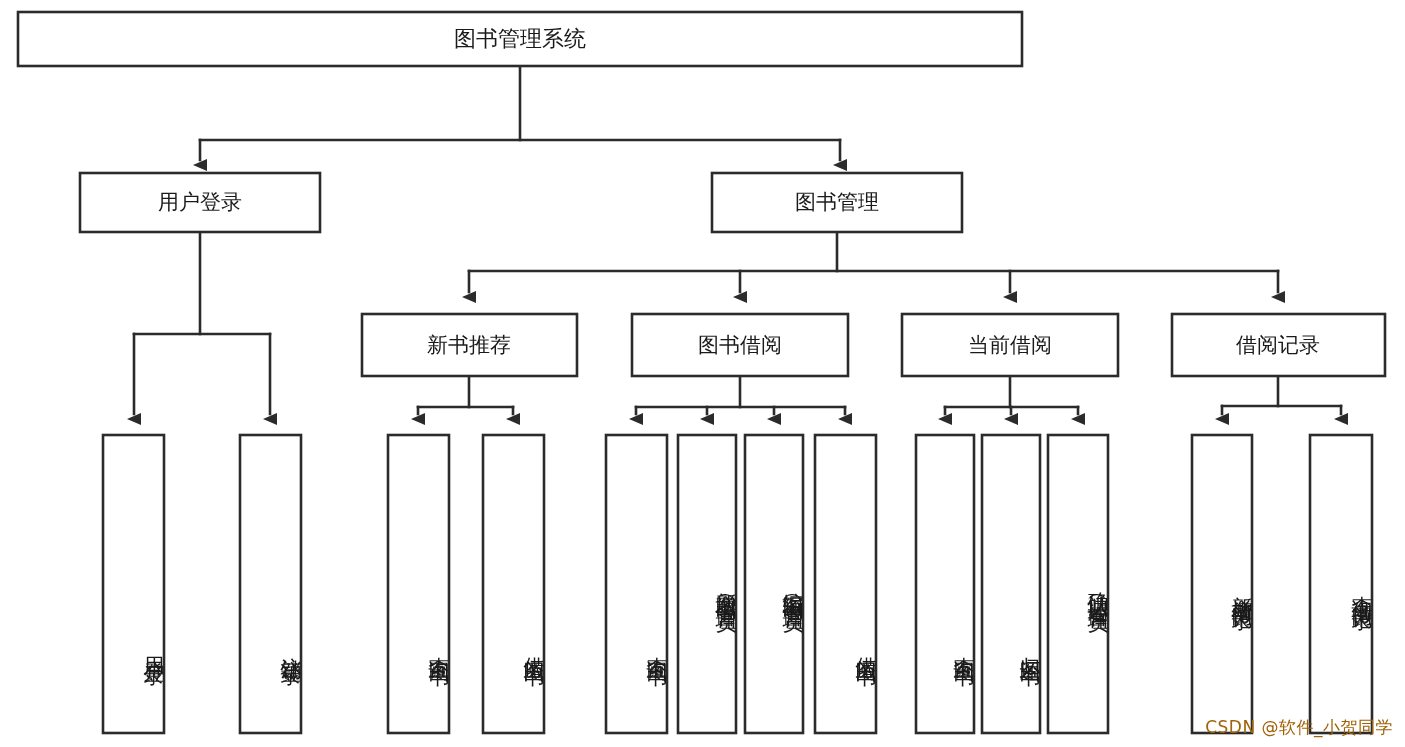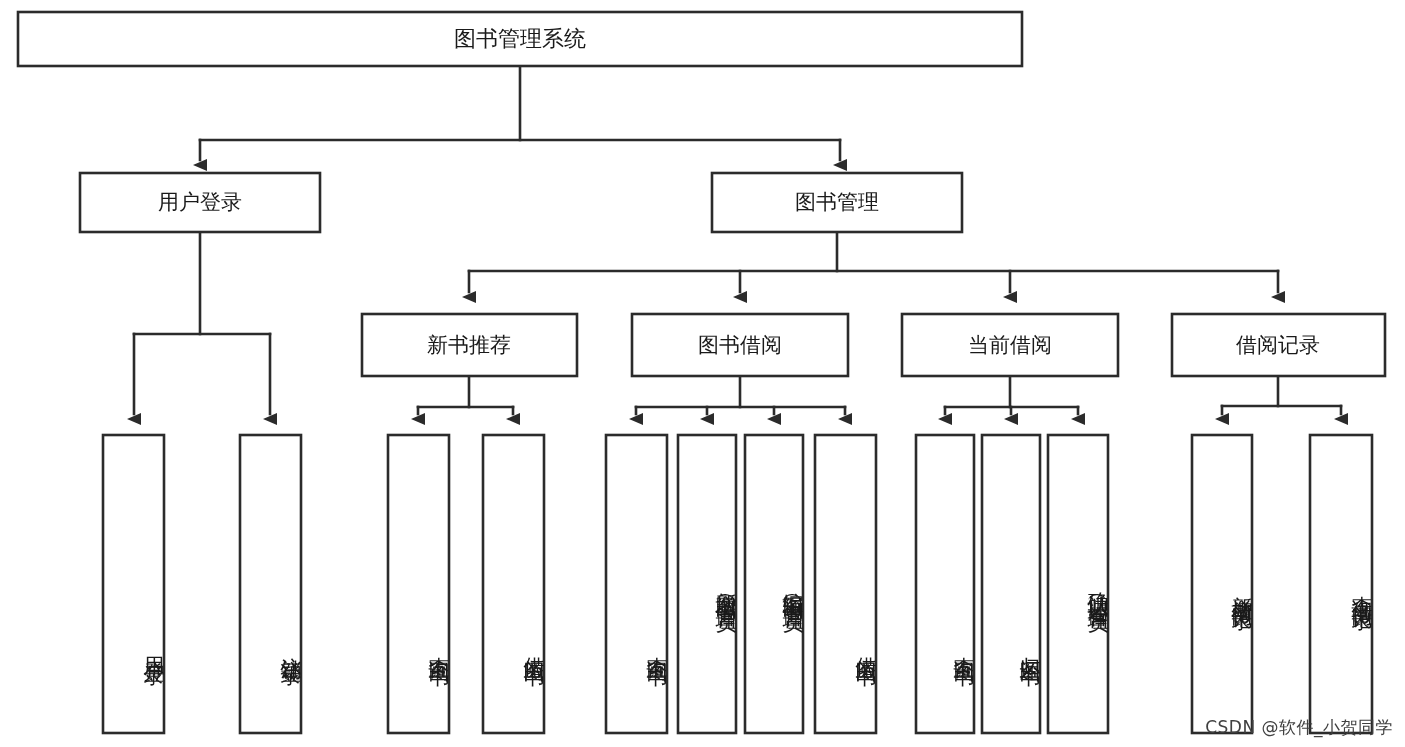--- a/index.html
+++ b/index.html
@@ -59,21 +59,21 @@
     text-align: start;
     white-space: nowrap;
     pointer-events: none;
   }
   .watermark {
     position: absolute;
     right: 12px;
     bottom: 8px;
     font-family: "DejaVu Sans", "Liberation Sans", sans-serif;
     font-size: 17px;
-    color: #404040;
+    color: #a16207;
     letter-spacing: 0.5px;
     white-space: nowrap;
   }
 </style>
 </head>
 <body>
 
 <div id="page">
 
   <svg class="diagram" viewBox="0 0 1405 747">

